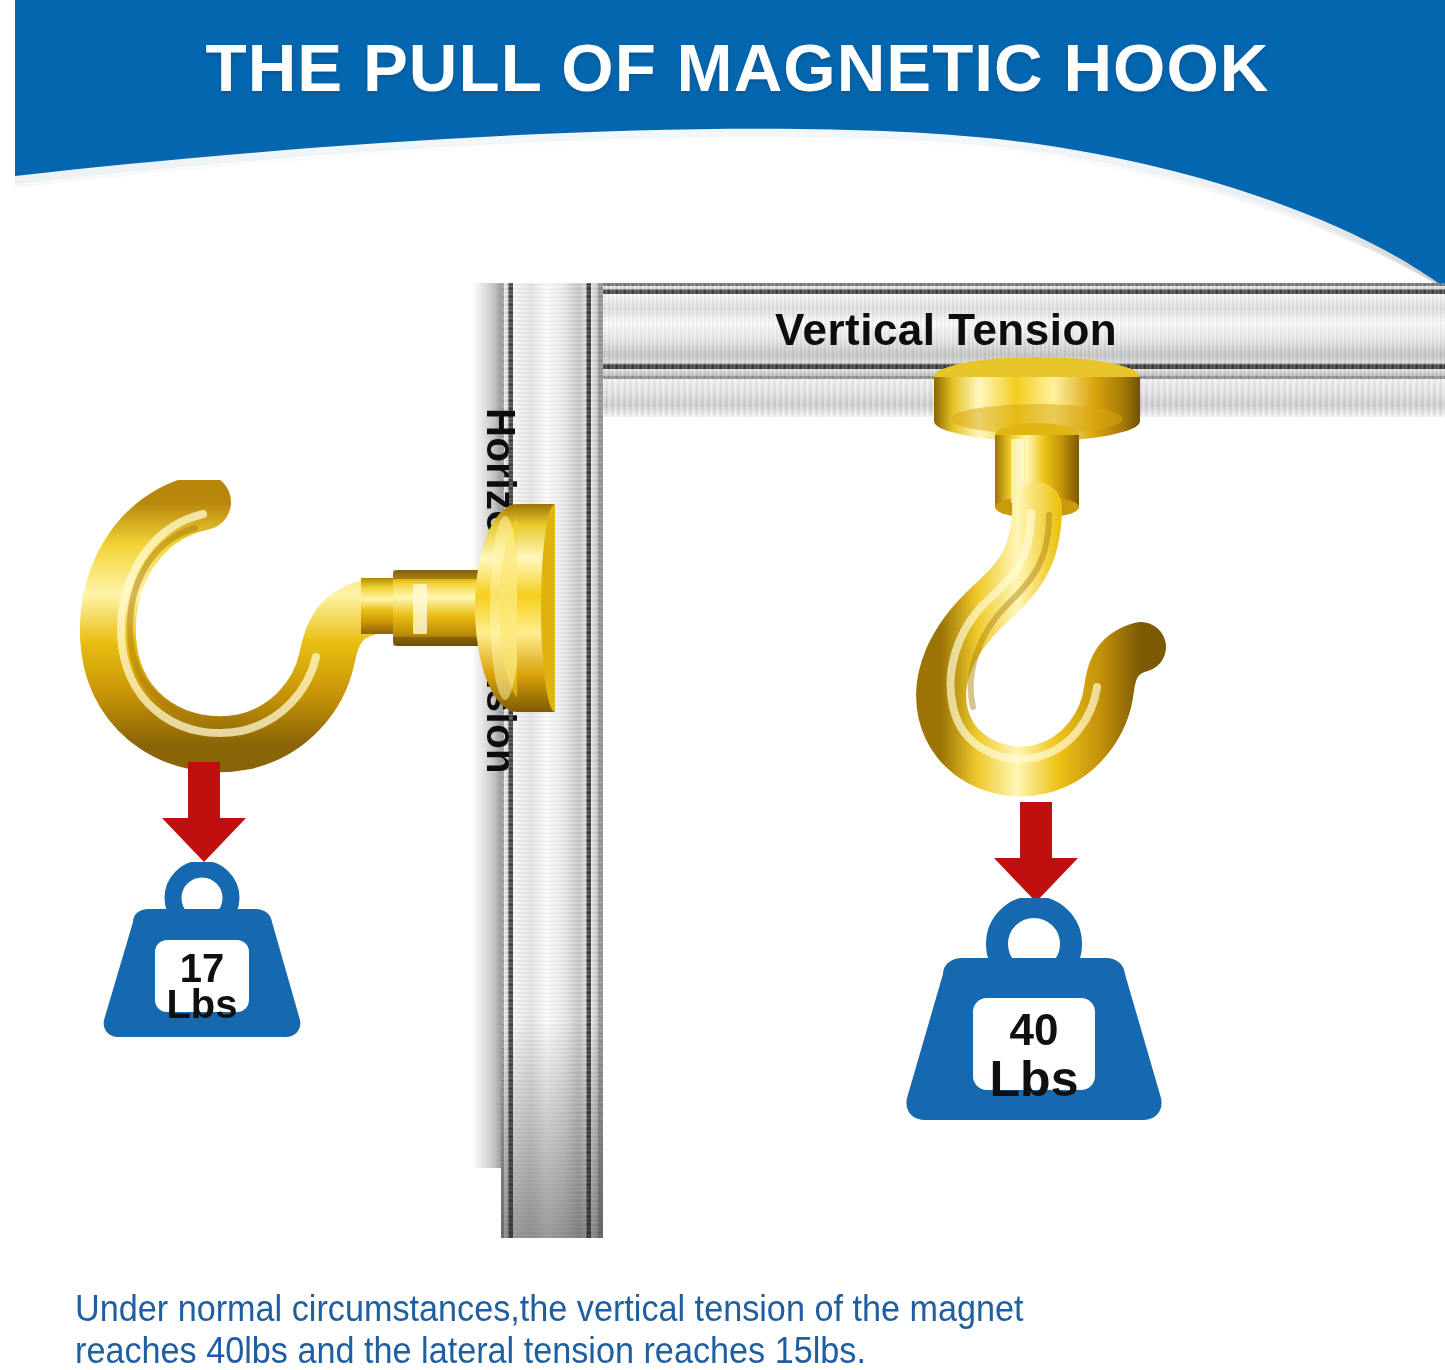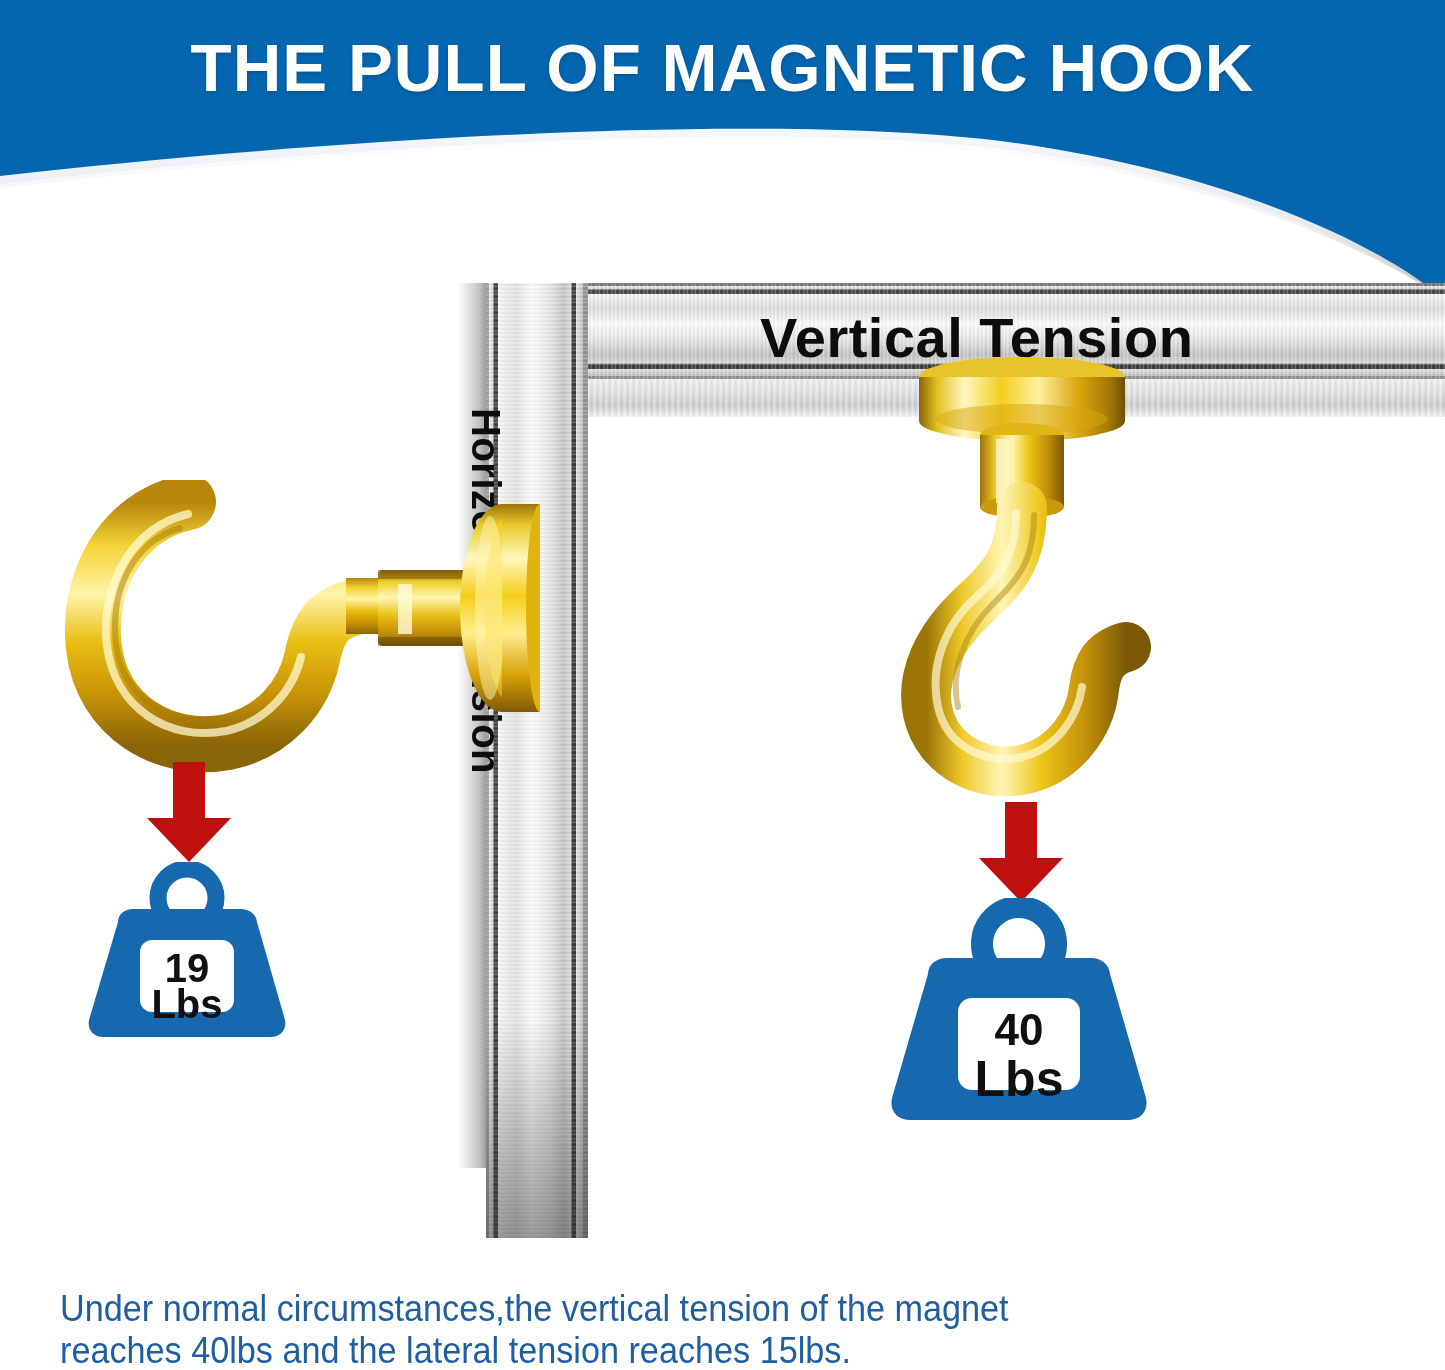--- a/index.html
+++ b/index.html
@@ -1,20 +1,20 @@
 <!DOCTYPE html>
 <html><head>
 <meta charset="utf-8">
 <style>
   html,body{margin:0;padding:0;background:#fff;}
   body{
     font-family:"Liberation Sans", sans-serif;
     width:1445px;height:1370px;overflow:hidden;position:relative;
   }
-  #stage{position:absolute;left:0;top:0;width:1150px;height:1370px;background:#ffffff;}
+  #stage{position:absolute;left:15px;top:0;width:1150px;height:1370px;background:#ffffff;}
 
   
   .header-wrap{position:absolute;left:0;top:0;width:1445px;height:300px;overflow:hidden;}
   .header-svg{position:absolute;left:0;top:0;}
   .title{
     position:absolute;left:0;top:30px;width:1445px;text-align:center;
     color:#ffffff;font-weight:bold;font-size:66px;letter-spacing:1px;
     font-family:"Liberation Sans", sans-serif;
     transform:scaleX(1.02);
     white-space:nowrap;
@@ -84,21 +84,21 @@
     position:absolute;left:0;bottom:0;width:100%;height:220px;
     background:linear-gradient(to bottom,rgba(0,0,0,0) 0%,rgba(40,40,40,.45) 100%);
   }
   .vbar-leftstrip{
     position:absolute;left:458px;top:283px;width:28px;height:885px;
     background:linear-gradient(to right,#fdfdfd 0%,#e8e8e8 30%,#c4c4c4 75%,#9e9e9e 100%);
   }
 
   .label-vertical-tension{
     position:absolute;left:760px;top:305px;
-    font-size:56px;font-weight:bold;color:#0d0d0d;
+    font-size:44px;font-weight:bold;color:#0d0d0d;
     font-family:"Liberation Sans", sans-serif;letter-spacing:.5px;
     white-space:nowrap;
   }
   .label-horizontal-tension{
     position:absolute;left:508px;top:408px;
     font-size:40px;font-weight:bold;color:#0d0d0d;
     font-family:"Liberation Sans", sans-serif;letter-spacing:.5px;
     white-space:nowrap;
     transform-origin:left top;
     transform:rotate(90deg);
@@ -228,21 +228,21 @@
     <svg width="218" height="180" viewBox="0 0 218 180">
 
       <circle cx="109" cy="36" r="29" fill="none" stroke="#1669AE" stroke-width="17"></circle>
 
       <path d="M40,60 C40,52 47,47 55,47 L163,47 C171,47 178,52 179,60
                L207,158 C209,168 202,175 193,175 L25,175
                C16,175 9,168 11,158 Z" fill="#1669AE"></path>
 
       <rect x="62" y="78" width="94" height="72" rx="12" fill="#ffffff"></rect>
     </svg>
-    <div class="weight-text weight-num" style="top:86px;">19</div>
+    <div class="weight-text weight-num" style="top:86px;">17</div>
     <div class="weight-text weight-unit" style="top:122px;">Lbs</div>
   </div>
 
   <svg style="position:absolute;left:850px;top:355px;" width="350" height="450" viewBox="0 0 350 450">
     <defs>
       <linearGradient id="goldV" x1="0" y1="0" x2="1" y2="0">
         <stop offset="0%" stop-color="#9C7406"></stop>
         <stop offset="18%" stop-color="#EEC92A"></stop>
         <stop offset="38%" stop-color="#FFF6B6"></stop>
         <stop offset="58%" stop-color="#EDC417"></stop>

